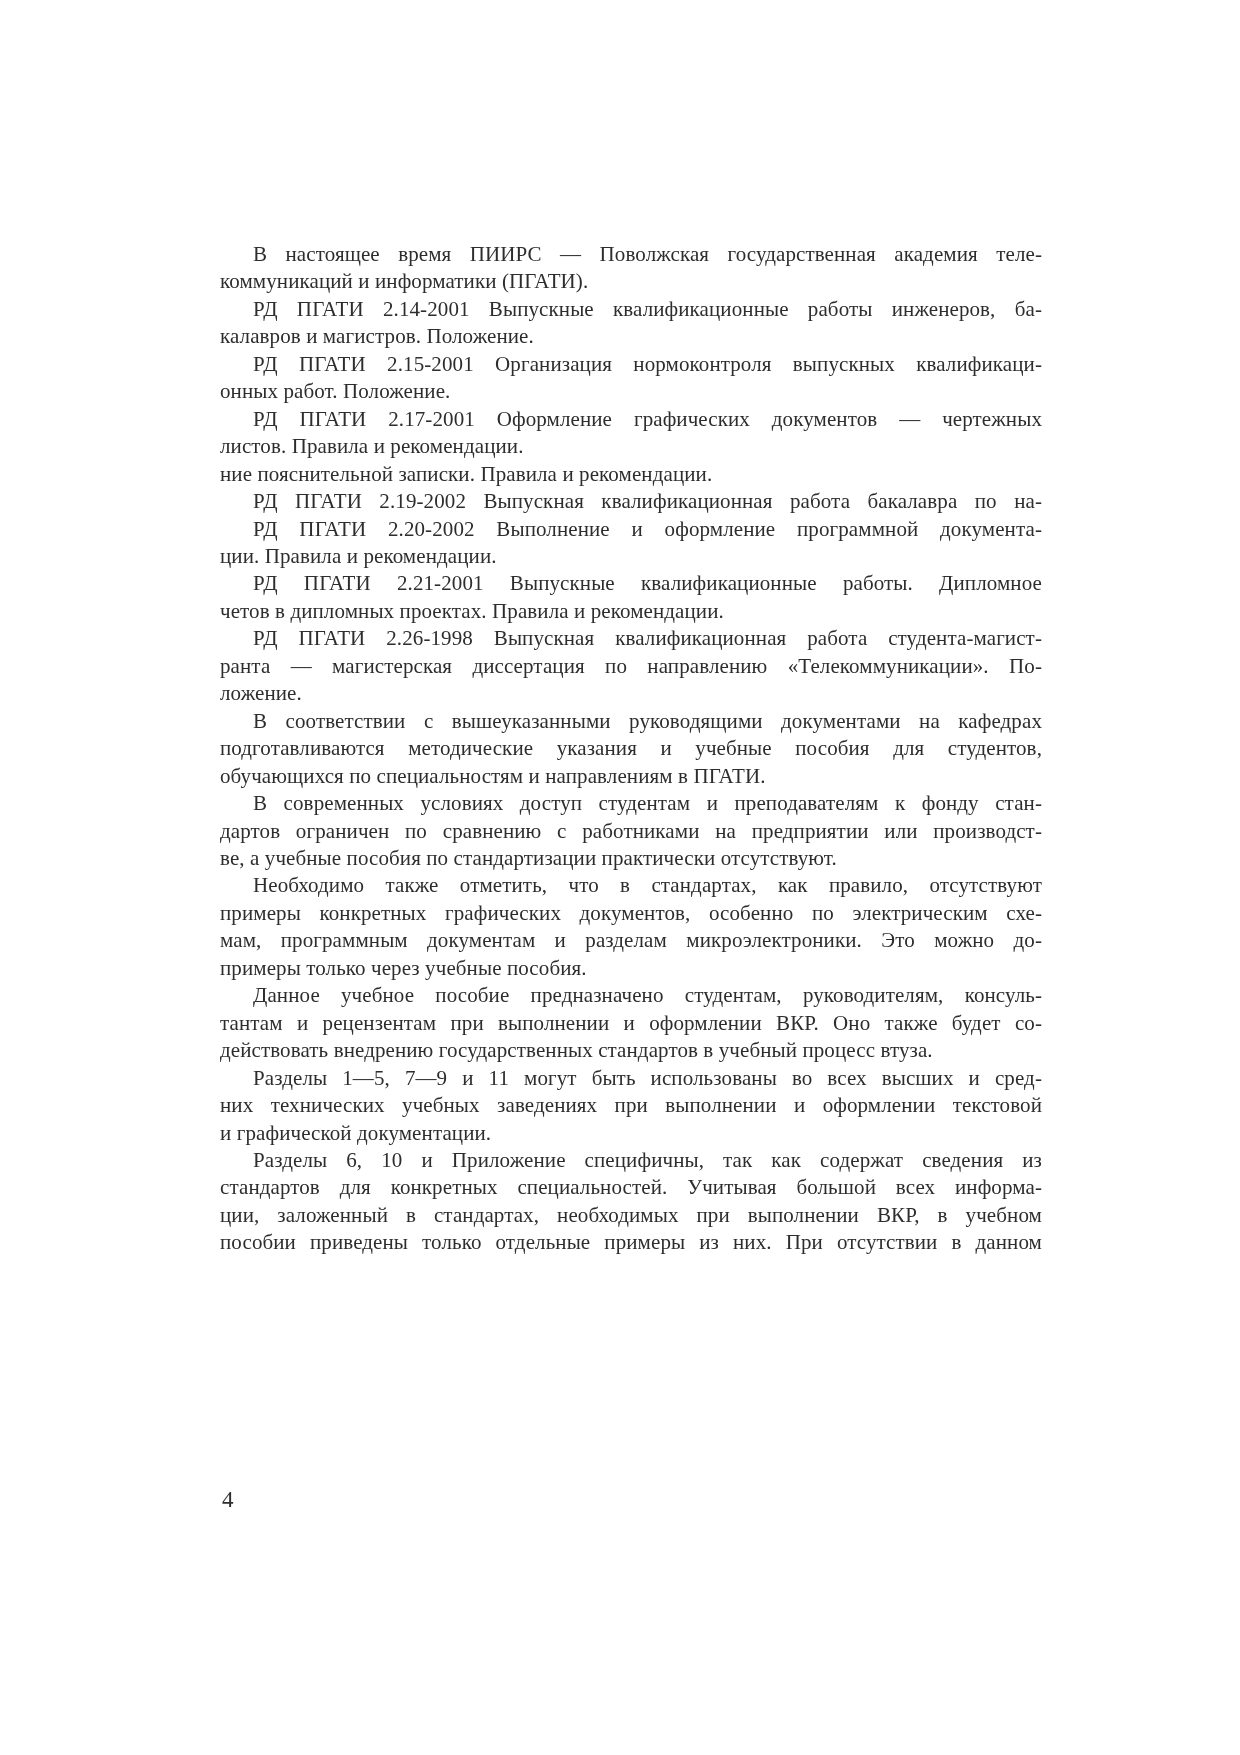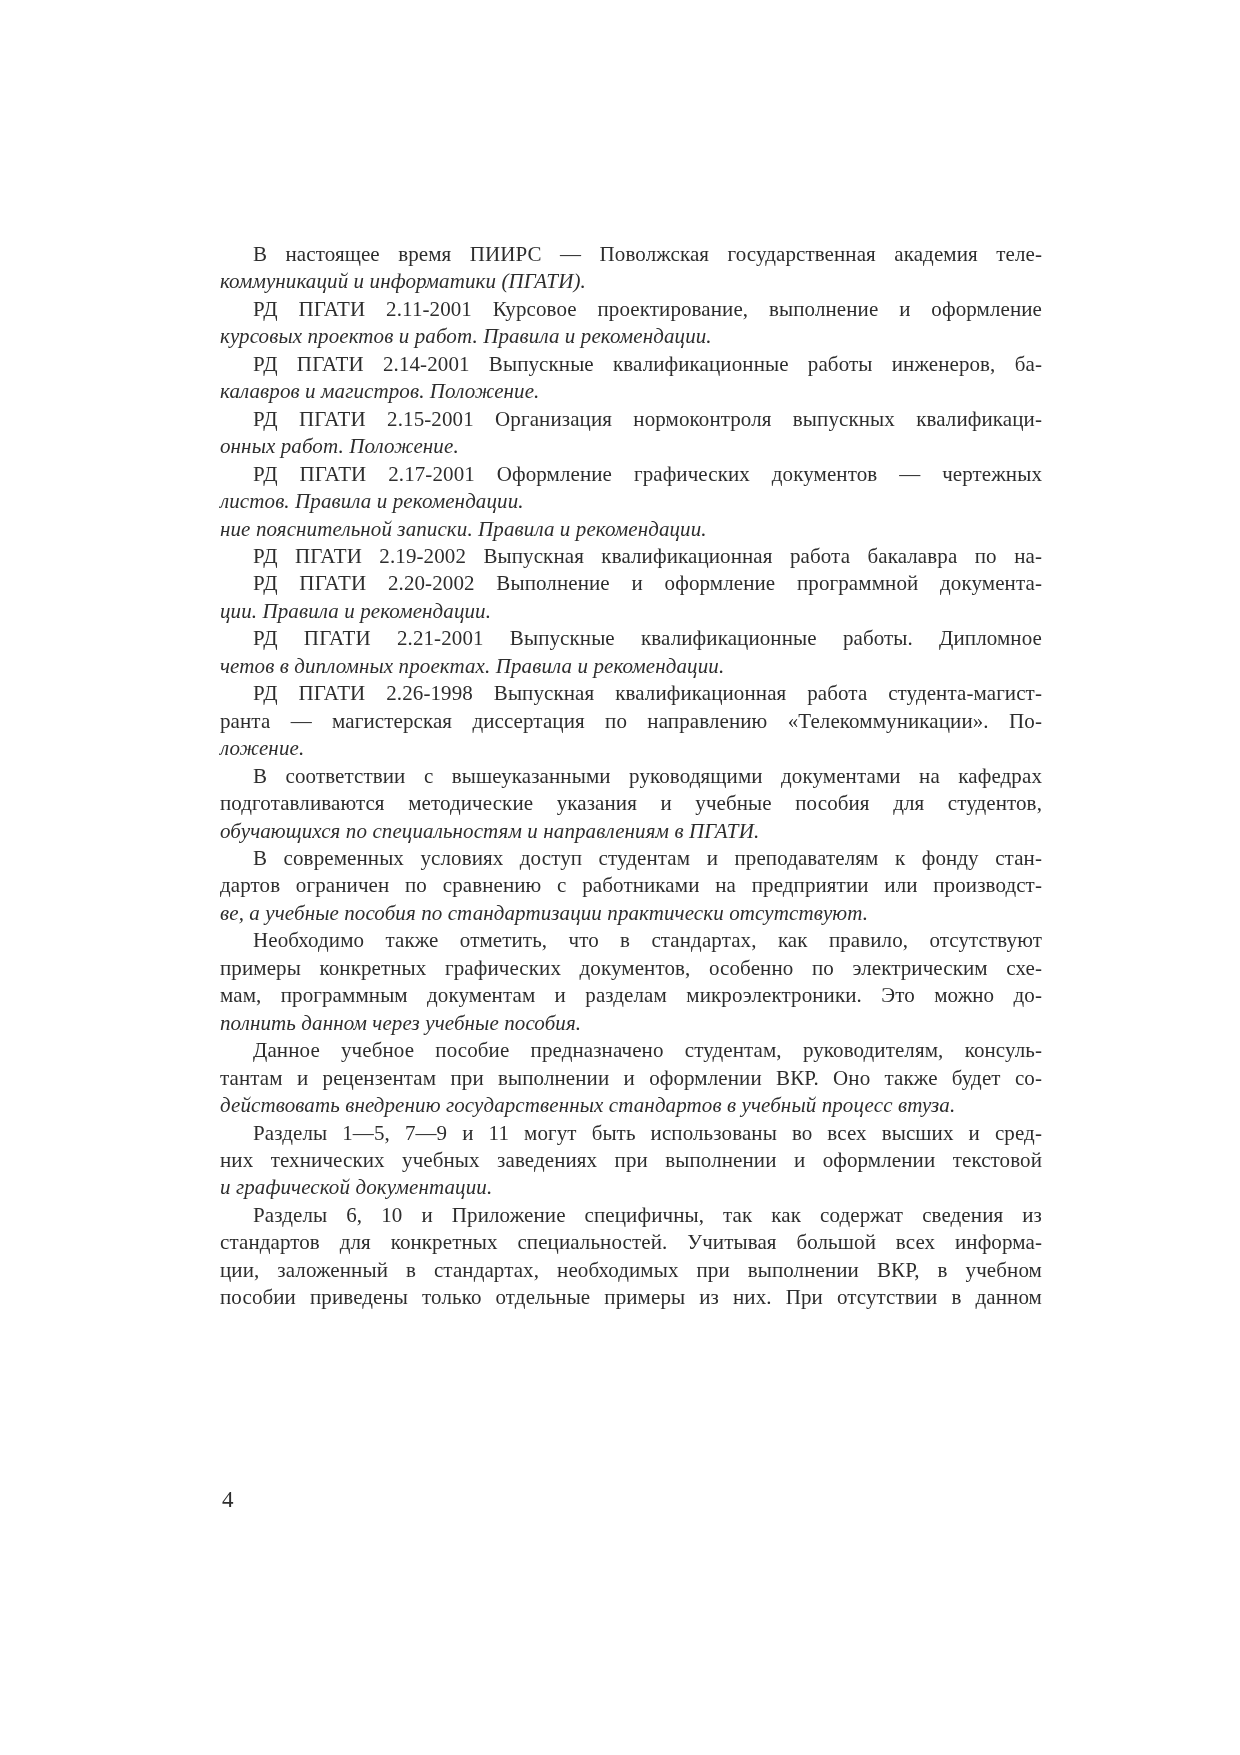--- a/index.html
+++ b/index.html
@@ -27,43 +27,38 @@
   }
   .para { margin: 0; padding: 0; }
   .line {
     text-align: justify;
     text-align-last: justify;
   }
   .line.first { padding-left: 33px; }
   .line.end {
     text-align: center;
     text-align-last: left;
-    font-style: italic;
   }
   .page-number {
     position: absolute;
     left: 222px;
     top: 1486px;
     font-size: 23px;
     line-height: 28px;
     color: #2d2d2d;
   }
 </style>
 </head>
 <body>
 
 <div class="page">
   <div class="text-block" id="text-block">
       <div class="para">
         <div class="line first">В настоящее время ПИИРС — Поволжская государственная академия теле-</div>
         <div class="line end">коммуникаций и информатики (ПГАТИ).</div>
-      </div>
-      <div class="para">
-        <div class="line first">РД ПГАТИ 2.11-2001 Курсовое проектирование, выполнение и оформление</div>
-        <div class="line end">курсовых проектов и работ. Правила и рекомендации.</div>
       </div>
       <div class="para">
         <div class="line first">РД ПГАТИ 2.14-2001 Выпускные квалификационные работы инженеров, ба-</div>
         <div class="line end">калавров и магистров. Положение.</div>
       </div>
       <div class="para">
         <div class="line first">РД ПГАТИ 2.15-2001 Организация нормоконтроля выпускных квалификаци-</div>
         <div class="line end">онных работ. Положение.</div>
       </div>
       <div class="para">
@@ -96,21 +91,21 @@
       </div>
       <div class="para">
         <div class="line first">В современных условиях доступ студентам и преподавателям к фонду стан-</div>
         <div class="line">дартов ограничен по сравнению с работниками на предприятии или производст-</div>
         <div class="line end">ве, а учебные пособия по стандартизации практически отсутствуют.</div>
       </div>
       <div class="para">
         <div class="line first">Необходимо также отметить, что в стандартах, как правило, отсутствуют</div>
         <div class="line">примеры конкретных графических документов, особенно по электрическим схе-</div>
         <div class="line">мам, программным документам и разделам микроэлектроники. Это можно до-</div>
-        <div class="line end">полнить данном через учебные пособия.</div>
+        <div class="line end">примеры только через учебные пособия.</div>
       </div>
       <div class="para">
         <div class="line first">Данное учебное пособие предназначено студентам, руководителям, консуль-</div>
         <div class="line">тантам и рецензентам при выполнении и оформлении ВКР. Оно также будет со-</div>
         <div class="line end">действовать внедрению государственных стандартов в учебный процесс втуза.</div>
       </div>
       <div class="para">
         <div class="line first">Разделы 1—5, 7—9 и 11 могут быть использованы во всех высших и сред-</div>
         <div class="line">них технических учебных заведениях при выполнении и оформлении текстовой</div>
         <div class="line end">и графической документации.</div>

